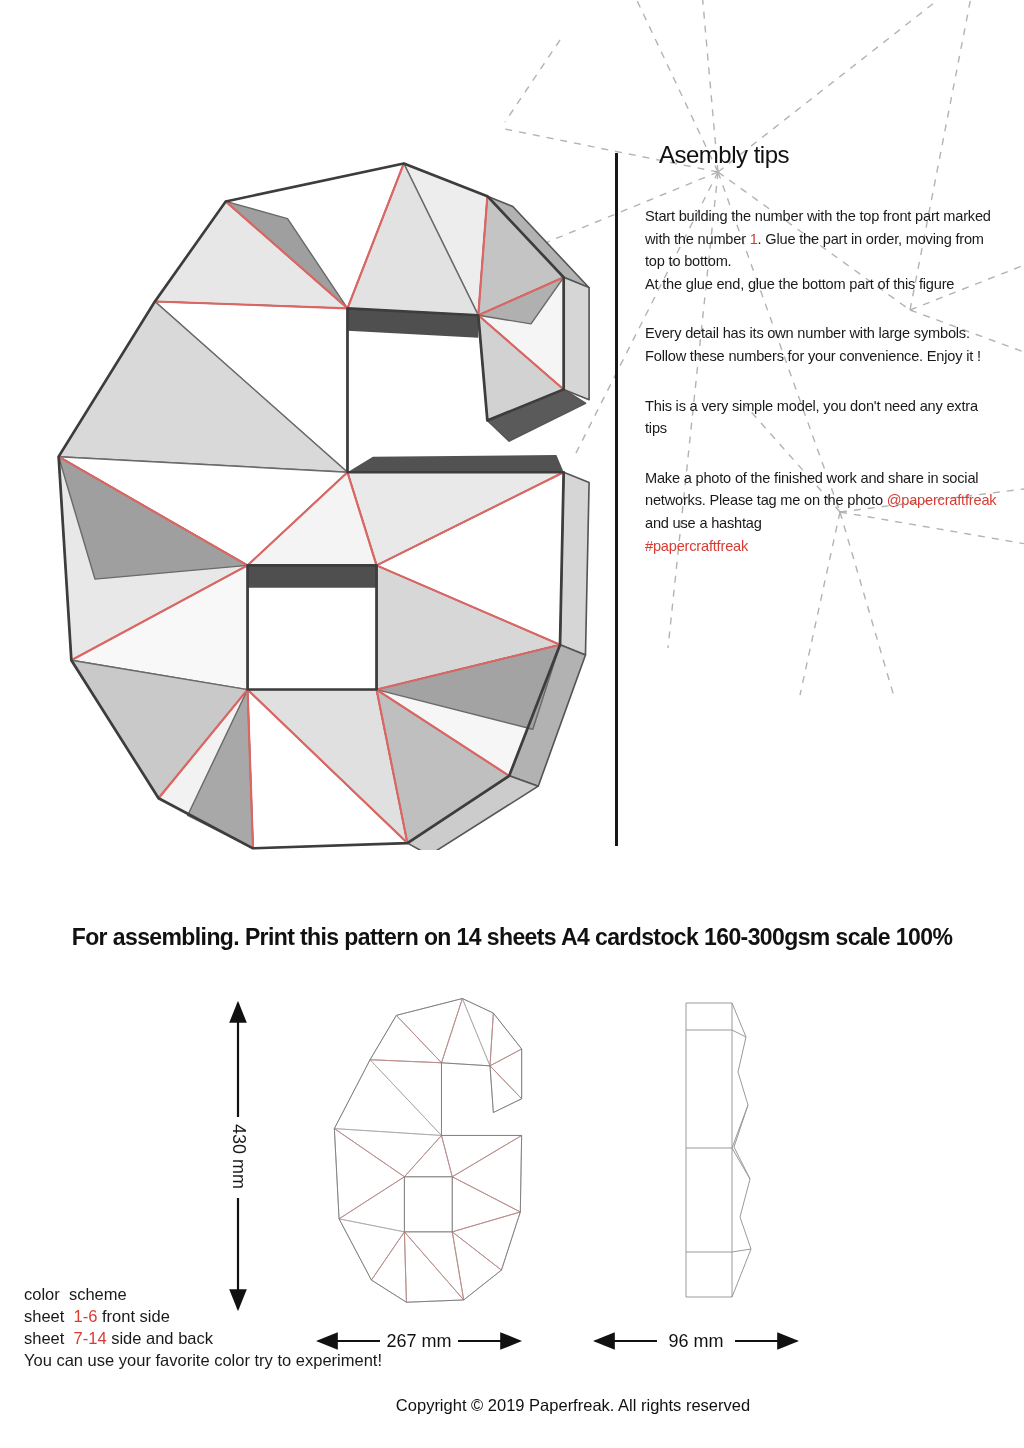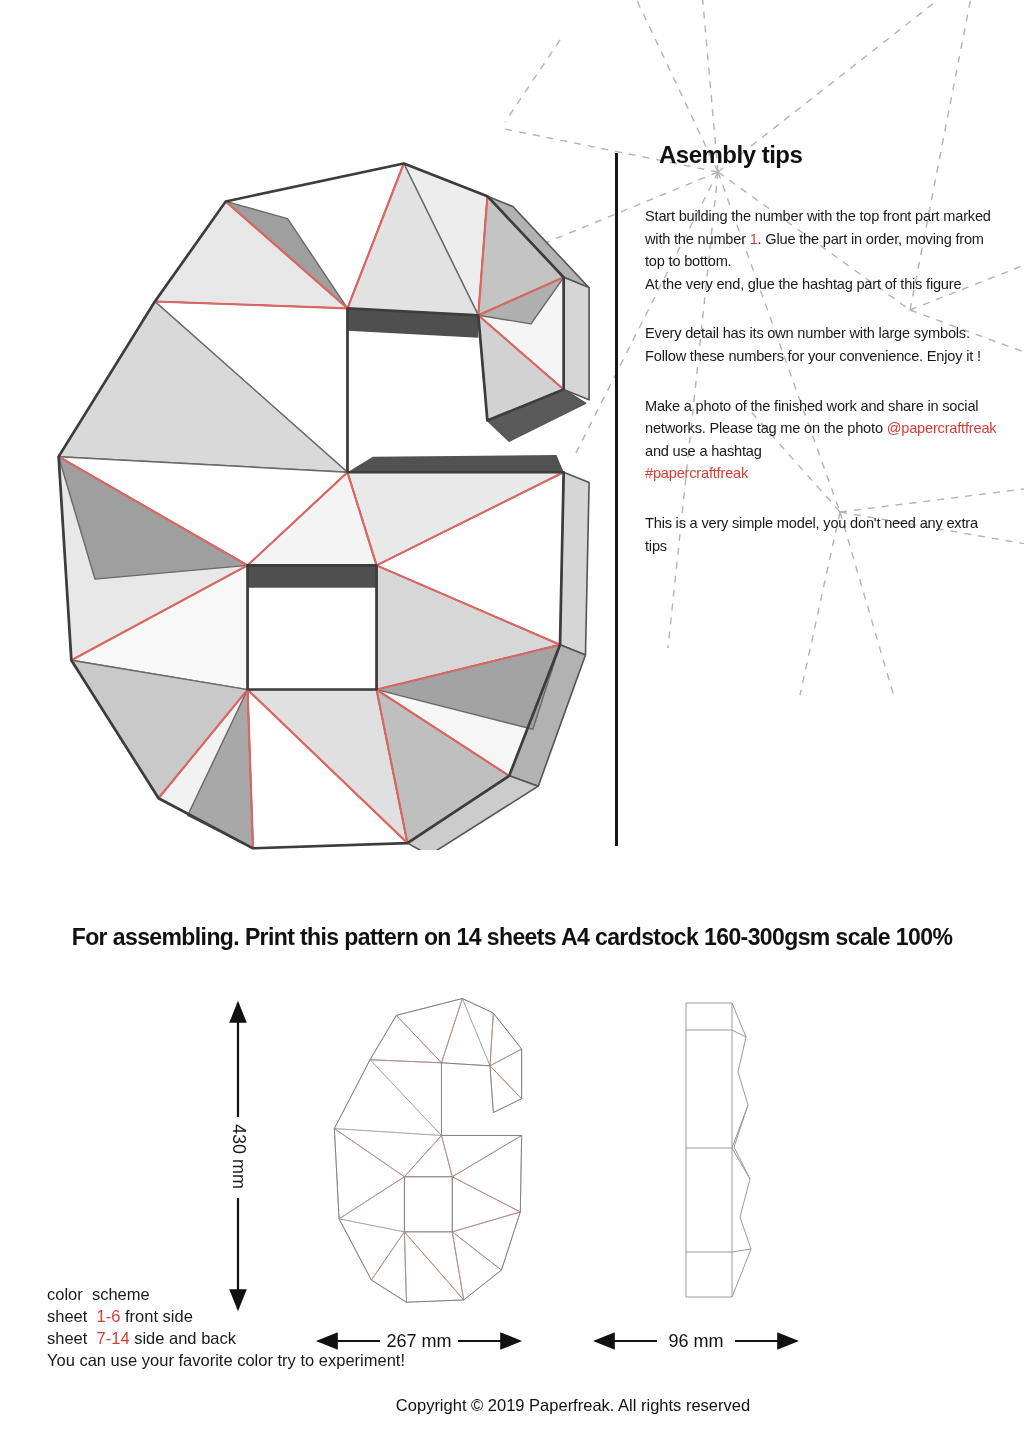--- a/index.html
+++ b/index.html
@@ -2,26 +2,26 @@
 <html><head>
 <meta charset="utf-8">
 <style>
   html,body{margin:0;padding:0;background:#e9e9e9;}
   #page{position:relative;width:1024px;height:1448px;background:#ffffff;overflow:hidden;
         font-family:"Liberation Sans",sans-serif;color:#1a1a1a;}
   #bg-dashes{position:absolute;left:0;top:0;z-index:0;}
   .layer{position:absolute;z-index:1;}
   #divider{position:absolute;left:615px;top:153px;width:3px;height:693px;background:#161616;z-index:1;}
   #tips{position:absolute;left:645px;top:141px;width:352px;z-index:1;}
-  #tips h1{font-size:24px;font-weight:bold;letter-spacing:-0.5px;margin:0 0 36px 14px;color:#111;}
+  #tips h1{font-size:24px;font-weight:normal;letter-spacing:-0.5px;margin:0 0 36px 14px;color:#111;}
   #tips p{font-size:14.6px;line-height:1.55;letter-spacing:-0.2px;margin:17px 0 27px 0;}
   .red{color:#d63c32;}
   #print-note{position:absolute;left:0;top:924px;width:1024px;text-align:center;
               font-size:23px;letter-spacing:-0.6px;color:#111;z-index:1;font-weight:bold;}
-  #scheme{position:absolute;left:47px;top:1284px;font-size:16.5px;line-height:1.33;z-index:1;}
+  #scheme{position:absolute;left:24px;top:1284px;font-size:16.5px;line-height:1.33;z-index:1;}
   #scheme .row{white-space:pre;}
   #copyright{position:absolute;left:106px;top:1396px;width:934px;text-align:center;
              font-size:16.5px;color:#111;z-index:1;}
   #height-label{position:absolute;left:193px;top:1146px;width:90px;text-align:center;
                 font-size:18px;transform:rotate(90deg);z-index:1;}
   svg text{font-family:"Liberation Sans",sans-serif;}
   .dimtext{font-size:18px;fill:#111;}
   #big6 polygon{stroke:#6a6a6a;stroke-width:.8;stroke-linejoin:round;}
   #big6 .wall{stroke:#555;stroke-width:.9;}
   #big6 .shadow{stroke:none;}
@@ -132,25 +132,25 @@
 
     <path class="outline" d="M94,24 L192,2 L238,21 L280,68 L280,133 L238,151 L233,90 L161,86 L161,181 L280,181 L278,281 L250,357 L194,396 L109,399 L57,370 L9,290 L2,172 L55,82 Z"></path>
     <path class="outline" d="M106,235 h71 v72 h-71 Z" stroke-width="1.2"></path>
   </svg>
 
   <div id="divider"></div>
 
   <div id="tips">
     <h1>Asembly tips</h1>
     <p><span>Start building the number with the top front part marked with the number </span><span class="red">1</span><span>. Glue the part in order, moving from top to bottom.</span><br>
-      <span>At the very end, glue the hashtag part of this figure</span></p>
+      <span>At the glue end, glue the bottom part of this figure</span></p>
     <p>Every detail has its own number with large symbols. Follow these numbers for your convenience. Enjoy it !</p>
+    <p>This is a very simple model, you don't need any extra tips</p>
     <p><span>Make a photo of the finished work and share in social networks. Please tag me on the photo </span><span class="red">@papercraftfreak</span><span> and use a hashtag</span><br>
       <span class="red">#papercraftfreak</span></p>
-    <p>This is a very simple model, you don't need any extra tips</p>
   </div>
 
   <div id="print-note">For assembling. Print this pattern on 14 sheets A4 cardstock 160-300gsm scale 100%</div>
 
   <svg class="layer" style="left:222px;top:995px;" width="32" height="322">
     <defs>
       <marker id="ah" markerWidth="10" markerHeight="8" refX="9" refY="4" orient="auto">
         <path d="M0,0 L10,4 L0,8 Z" fill="#111"></path>
       </marker>
     </defs>

